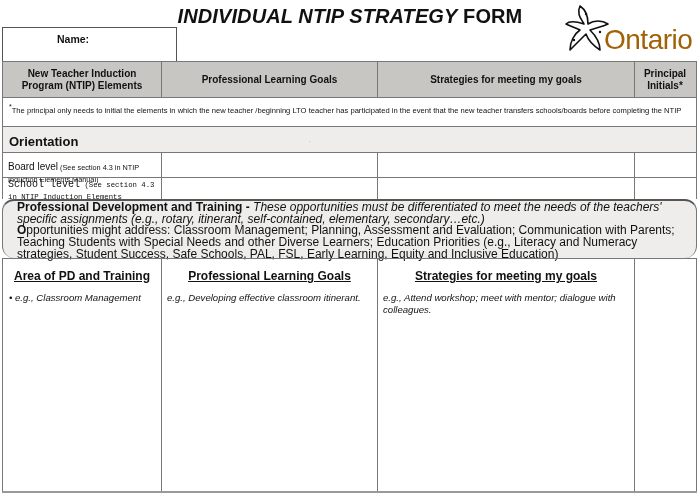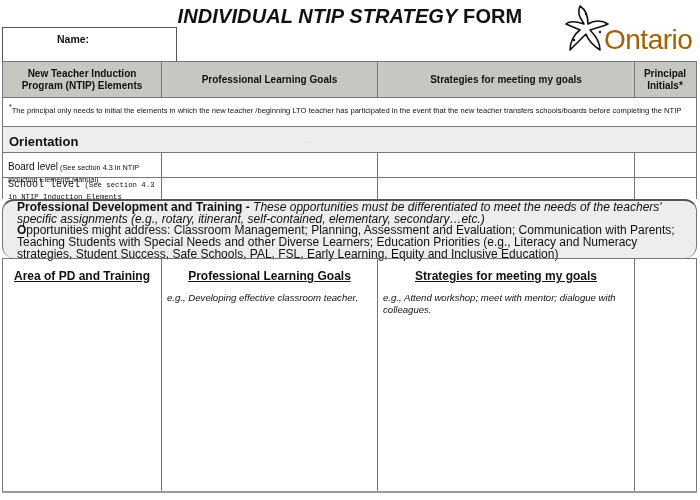--- a/index.html
+++ b/index.html
@@ -93,24 +93,25 @@
   </div>
 
   <div class="row pd" style="top:138px; height:59px; border-top:2px solid #555;">
     <b>Professional Development and Training - </b><i>These opportunities must be differentiated to meet the needs of the teachers' specific assignments (e.g., rotary, itinerant, self-contained, elementary, secondary…etc.)</i><br>
     <b>O</b><span>pportunities might address: Classroom Management; Planning, Assessment and Evaluation; Communication with Parents; Teaching Students with Special Needs and other Diverse Learners; Education Priorities (e.g., Literacy and Numeracy strategies, Student Success, Safe Schools, PAL, FSL, Early Learning, Equity and Inclusive Education)</span>
   </div>
 
   <div class="row" style="top:197px; height:234px;">
     <div class="cell" style="left:0; width:158px;">
       <div class="colhead">Area of PD and Training</div>
+      <div class="example">• e.g., Classroom Management</div>
     </div>
     <div class="cell vline" style="left:158px; width:216px;">
       <div class="colhead">Professional Learning Goals</div>
-      <div class="example" style="left:5px;">e.g., Developing effective classroom teacher.</div>
+      <div class="example" style="left:5px;">e.g., Developing effective classroom itinerant.</div>
     </div>
     <div class="cell vline" style="left:374px; width:257px;">
       <div class="colhead">Strategies for meeting my goals</div>
       <div class="example" style="left:5px; right:10px;">e.g., Attend workshop; meet with mentor; dialogue with colleagues.</div>
     </div>
     <div class="cell vline" style="left:631px; width:61px;"></div>
   </div>
 </div>
 <div class="bottomline"></div>
 

